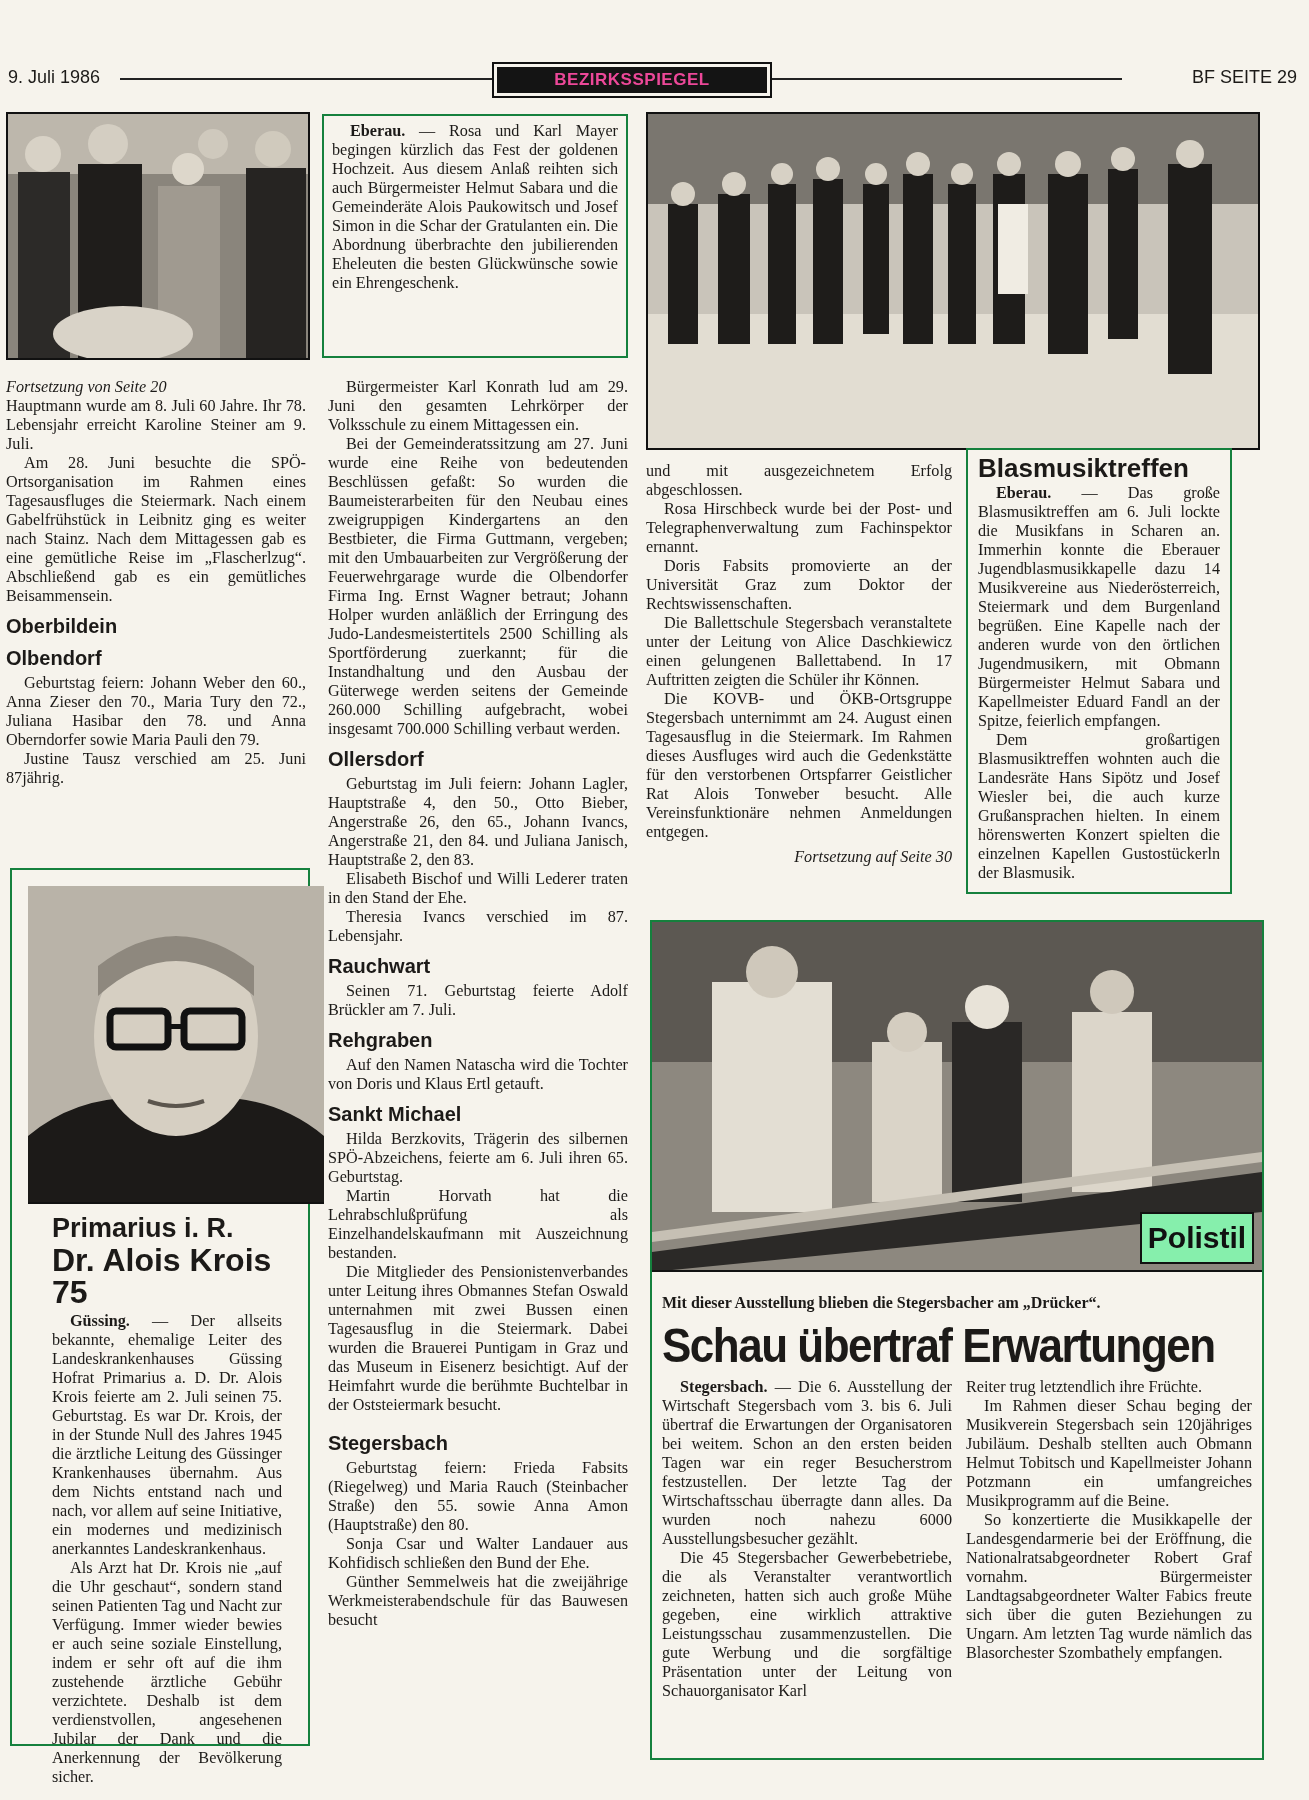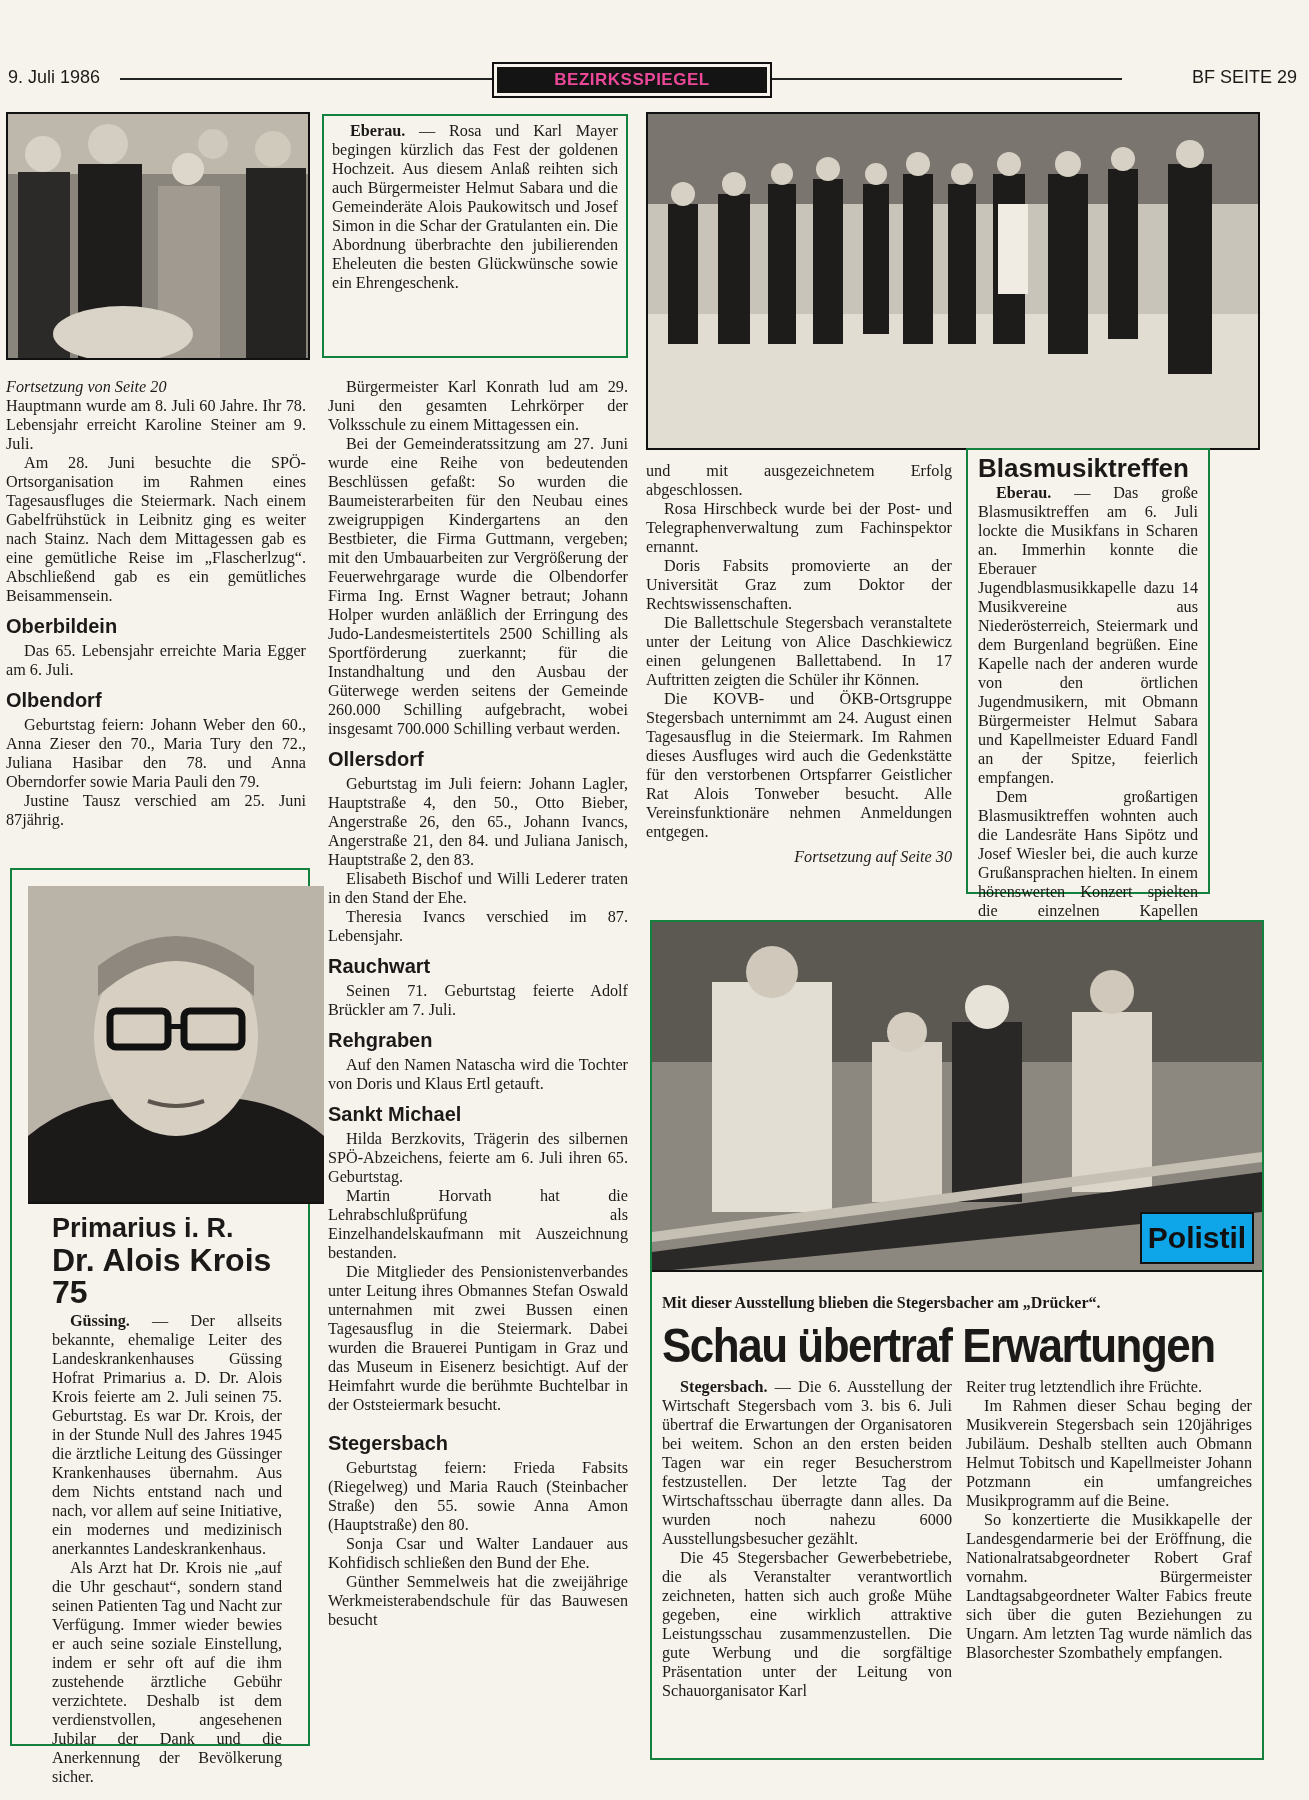--- a/index.html
+++ b/index.html
@@ -102,21 +102,20 @@
     </g>
     <rect x="350" y="90" width="30" height="90" fill="#f0ece3"></rect>
   </svg>
 </div>
 
 <div class="abs bodytext" style="left:6px; top:378px; width:300px;">
   <p class="noind italic">Fortsetzung von Seite 20</p>
   <p class="noind">Hauptmann wurde am 8. Juli 60 Jahre. Ihr 78. Lebensjahr erreicht Karoline Steiner am 9. Juli.</p>
   <p>Am 28. Juni besuchte die SPÖ-Ortsorganisation im Rahmen eines Tagesausfluges die Steiermark. Nach einem Gabelfrühstück in Leibnitz ging es weiter nach Stainz. Nach dem Mittagessen gab es eine gemütliche Reise im „Flascherlzug“. Abschließend gab es ein gemütliches Beisammensein.</p>
   <div class="head-sans">Oberbildein</div>
-  <p>Das 65. Lebensjahr erreichte Maria Egger am 6. Juli.</p>
   <div class="head-sans">Olbendorf</div>
   <p>Geburtstag feiern: Johann Weber den 60., Anna Zieser den 70., Maria Tury den 72., Juliana Hasibar den 78. und Anna Oberndorfer sowie Maria Pauli den 79.</p>
   <p>Justine Tausz verschied am 25. Juni 87jährig.</p>
 </div>
 
 <div class="abs box" style="left:10px; top:868px; width:300px; height:878px; padding:16px;">
   <div class="photo" style="width:296px; height:318px; border:none; border-bottom:2px solid #111;">
     <svg width="296" height="318" viewBox="0 0 296 318">
       <rect width="296" height="318" fill="#b9b3a8"></rect>
       <path d="M0 318 L0 250 Q60 200 148 215 Q236 200 296 250 L296 318 Z" fill="#1c1a18"></path>
@@ -161,21 +160,21 @@
 
 <div class="abs bodytext" style="left:646px; top:462px; width:306px;">
   <p class="noind">und mit ausgezeichnetem Erfolg abgeschlossen.</p>
   <p>Rosa Hirschbeck wurde bei der Post- und Telegraphenverwaltung zum Fachinspektor ernannt.</p>
   <p>Doris Fabsits promovierte an der Universität Graz zum Doktor der Rechtswissenschaften.</p>
   <p>Die Ballettschule Stegersbach veranstaltete unter der Leitung von Alice Daschkiewicz einen gelungenen Ballettabend. In 17 Auftritten zeigten die Schüler ihr Können.</p>
   <p>Die KOVB- und ÖKB-Ortsgruppe Stegersbach unternimmt am 24. August einen Tagesausflug in die Steiermark. Im Rahmen dieses Ausfluges wird auch die Gedenkstätte für den verstorbenen Ortspfarrer Geistlicher Rat Alois Tonweber besucht. Alle Vereinsfunktionäre nehmen Anmeldungen entgegen.</p>
   <p class="noind italic" style="text-align:right; margin-top:6px;">Fortsetzung auf Seite 30</p>
 </div>
 
-<div class="abs box" style="left:966px; top:448px; width:244px; height:446px; padding:2px 10px;">
+<div class="abs box" style="left:966px; top:448px; width:266px; height:446px; padding:2px 10px;">
   <div class="big-head" style="font-size:26px; line-height:32px;">Blasmusiktreffen</div>
   <div class="bodytext">
     <p><span class="lead">Eberau.</span><span> — Das große Blasmusiktreffen am 6. Juli lockte die Musikfans in Scharen an. Immerhin konnte die Eberauer Jugendblasmusikkapelle dazu 14 Musikvereine aus Niederösterreich, Steiermark und dem Burgenland begrüßen. Eine Kapelle nach der anderen wurde von den örtlichen Jugendmusikern, mit Obmann Bürgermeister Helmut Sabara und Kapellmeister Eduard Fandl an der Spitze, feierlich empfangen.</span></p>
     <p>Dem großartigen Blasmusiktreffen wohnten auch die Landesräte Hans Sipötz und Josef Wiesler bei, die auch kurze Grußansprachen hielten. In einem hörenswerten Konzert spielten die einzelnen Kapellen Gustostückerln der Blasmusik.</p>
   </div>
 </div>
 
 <div class="abs box" style="left:650px; top:920px; width:614px; height:840px; padding:0;">
   <div class="photo" style="width:610px; height:350px; border:none; border-bottom:2px solid #111; position:relative;">
     <svg width="610" height="350" viewBox="0 0 610 350">
@@ -185,21 +184,21 @@
       <circle cx="120" cy="50" r="26" fill="#cfc8bb"></circle>
       <rect x="220" y="120" width="70" height="160" fill="#dad4c8"></rect>
       <circle cx="255" cy="110" r="20" fill="#d4cdc0"></circle>
       <rect x="300" y="100" width="70" height="180" fill="#2a2826"></rect>
       <circle cx="335" cy="85" r="22" fill="#e8e3d8"></circle>
       <rect x="420" y="90" width="80" height="180" fill="#dcd6ca"></rect>
       <circle cx="460" cy="70" r="22" fill="#cfc8bb"></circle>
       <path d="M0 330 L610 250 L610 290 L0 350 Z" fill="#2b2927"></path>
       <path d="M0 310 L610 230 L610 240 L0 320 Z" fill="#c6c0b4"></path>
     </svg>
-    <div style="position:absolute; right:8px; bottom:6px; width:110px; height:48px; background:#0ea5e9; border:2px solid #111; display:flex; align-items:center; justify-content:center; font-family:'Liberation Sans',sans-serif; font-weight:bold; font-size:30px; color:#111;">Polistil</div>
+    <div style="position:absolute; right:8px; bottom:6px; width:110px; height:48px; background:#86efac; border:2px solid #111; display:flex; align-items:center; justify-content:center; font-family:'Liberation Sans',sans-serif; font-weight:bold; font-size:30px; color:#111;">Polistil</div>
   </div>
   <div style="padding:20px 10px 0 10px;">
     <div style="font-weight:bold; font-size:16px; line-height:22px;">Mit dieser Ausstellung blieben die Stegersbacher am „Drücker“.</div>
     <div class="big-head" style="font-size:44px; line-height:58px; letter-spacing:-1.5px; transform:scaleY(1.08); transform-origin:left top;">Schau übertraf Erwartungen</div>
     <div style="display:flex; gap:14px; margin-top:6px;">
       <div class="bodytext" style="width:290px;">
         <p><span class="lead">Stegersbach.</span><span> — Die 6. Ausstellung der Wirtschaft Stegersbach vom 3. bis 6. Juli übertraf die Erwartungen der Organisatoren bei weitem. Schon an den ersten beiden Tagen war ein reger Besucherstrom festzustellen. Der letzte Tag der Wirtschaftsschau überragte dann alles. Da wurden noch nahezu 6000 Ausstellungsbesucher gezählt.</span></p>
         <p>Die 45 Stegersbacher Gewerbebetriebe, die als Veranstalter verantwortlich zeichneten, hatten sich auch große Mühe gegeben, eine wirklich attraktive Leistungsschau zusammenzustellen. Die gute Werbung und die sorgfältige Präsentation unter der Leitung von Schauorganisator Karl</p>
       </div>
       <div class="bodytext" style="width:286px;">

